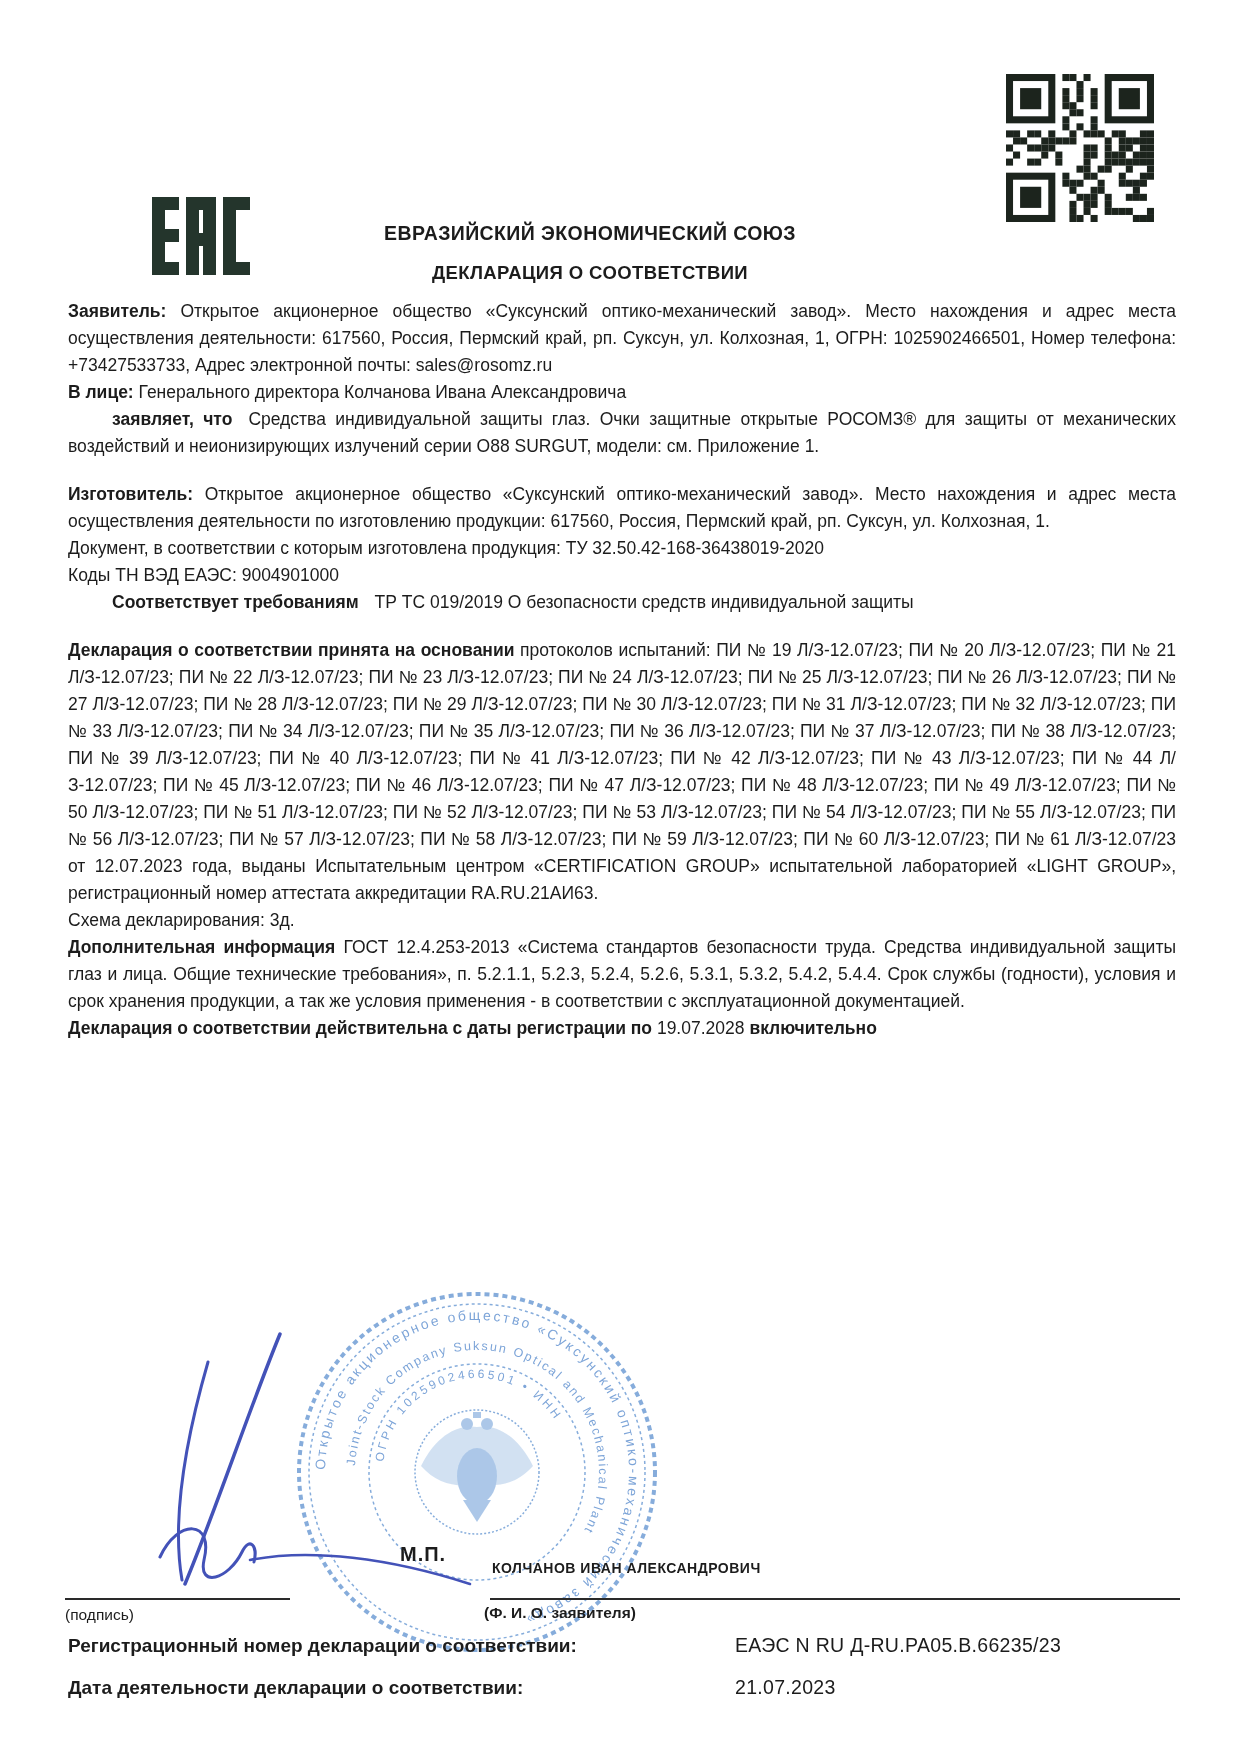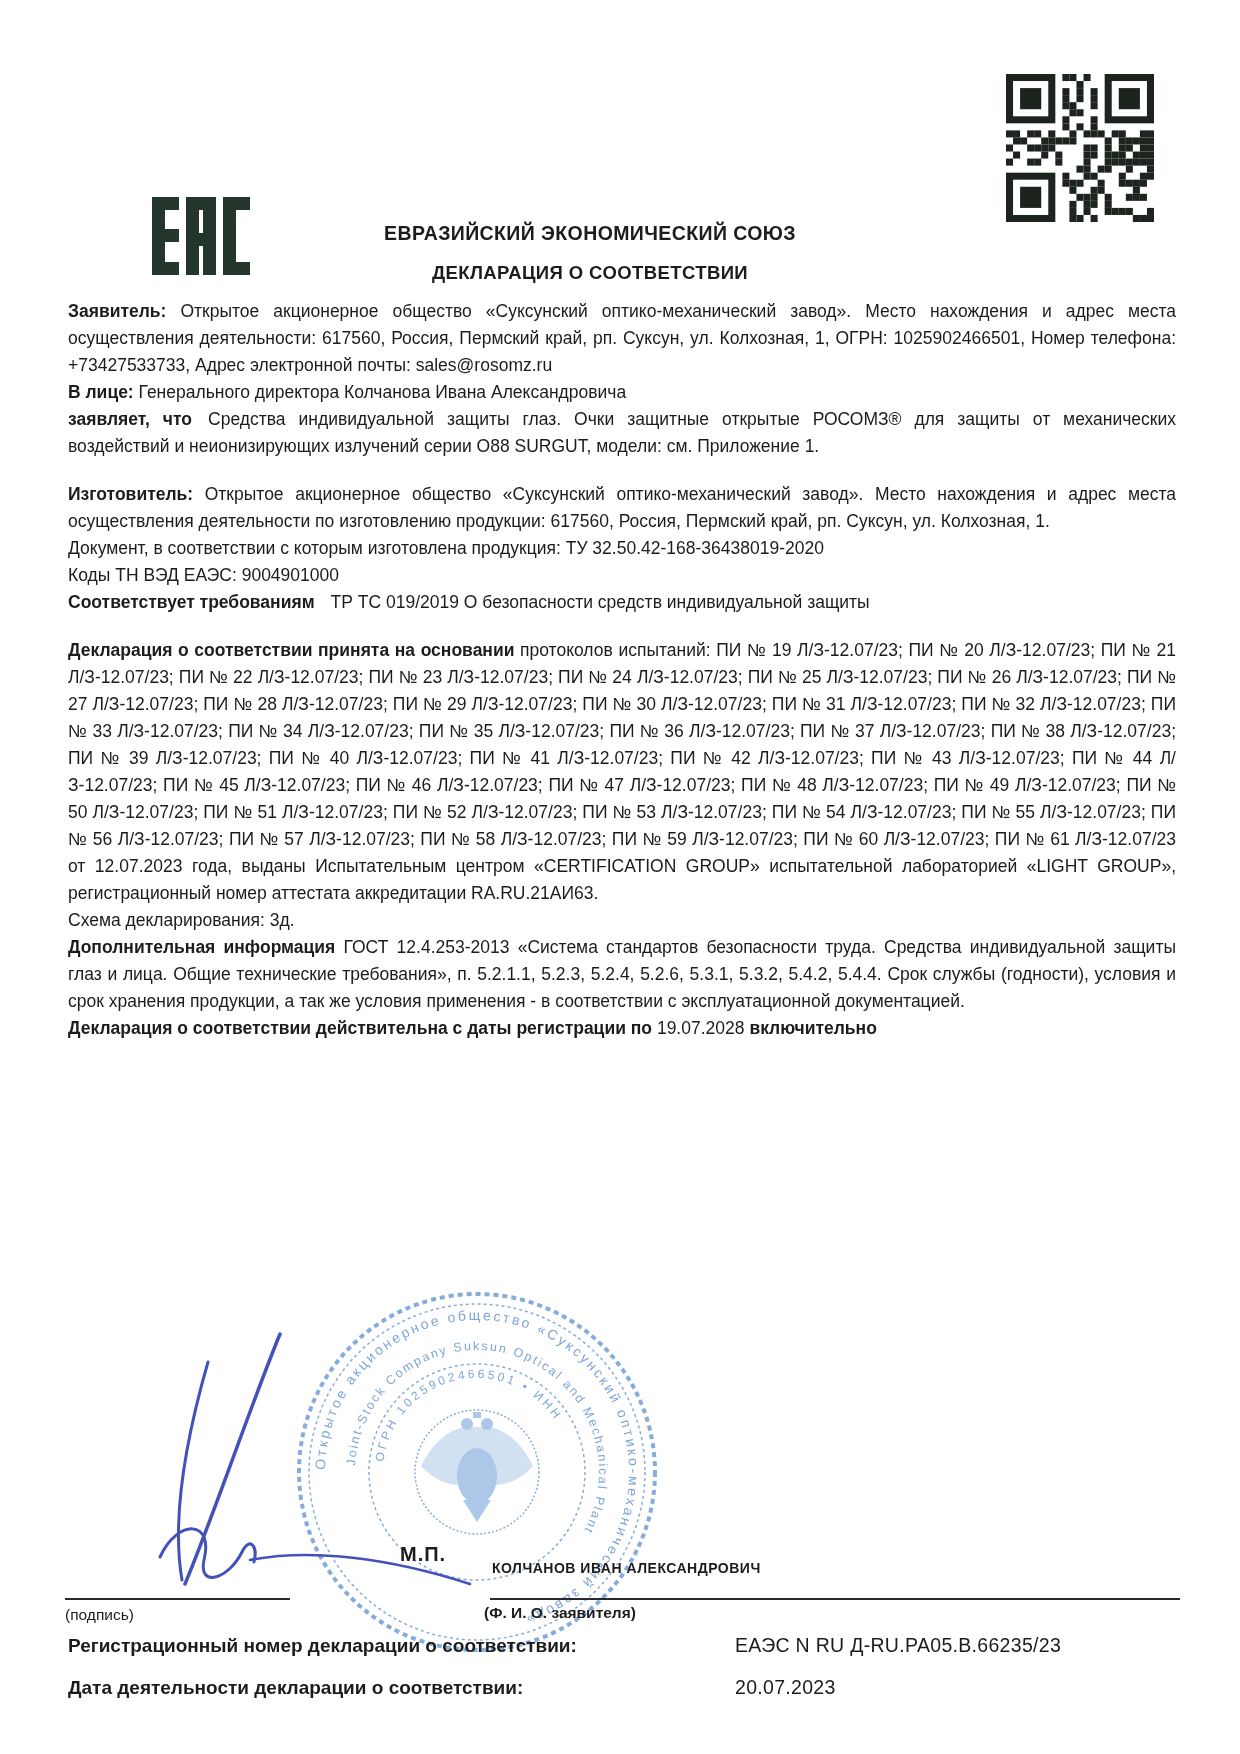--- a/index.html
+++ b/index.html
@@ -19,21 +19,21 @@
   
   .content{position:absolute;left:68px;top:298px;width:1108px;
     font-size:17.5px;line-height:27px;text-align:justify;}
   .content p{margin:0;}
   .para{margin-top:0;}
   .mt-s{margin-top:13px;}
   .mt-m{margin-top:21px;}
   .mt-l{margin-top:44px;}
   .mt-xl{margin-top:27px;}
   b{font-weight:bold;}
-  .gap{margin-right:16px;}
+  .gap{margin-right:16px;margin-left:44px;}
   .line{display:block;}
   
   .stamp{position:absolute;left:287px;top:1282px;width:380px;height:380px;opacity:.9;}
   .signature{position:absolute;left:130px;top:1322px;width:420px;height:290px;}
   .mp{position:absolute;left:400px;top:1543px;font-size:20px;font-weight:bold;letter-spacing:1px;}
   .applicant-name{position:absolute;left:492px;top:1560px;font-size:14px;letter-spacing:.5px;white-space:nowrap;font-weight:bold;}
   .sig-line{position:absolute;left:65px;top:1598px;width:225px;border-top:2.5px solid #2a2a2a;}
   .name-line{position:absolute;left:490px;top:1598px;width:690px;border-top:2.5px solid #2a2a2a;}
   .sig-caption{position:absolute;left:65px;top:1606px;width:225px;text-align:left;font-size:15.5px;}
   .name-caption{position:absolute;left:484px;top:1604px;width:690px;text-align:left;font-size:15.5px;font-weight:bold;}
@@ -293,16 +293,16 @@
   <div class="name-line"></div>
   <div class="sig-caption">(подпись)</div>
   <div class="name-caption">(Ф. И. О. заявителя)</div>
 
   <div class="reg-row row-1">
     <span class="lbl">Регистрационный номер декларации о соответствии:</span>
     <span class="val">ЕАЭС N RU Д-RU.РА05.В.66235/23</span>
   </div>
   <div class="reg-row row-2">
     <span class="lbl">Дата деятельности декларации о соответствии:</span>
-    <span class="val">20.07.2023</span>
+    <span class="val">21.07.2023</span>
   </div>
 
 </div>
 
 </body></html>

